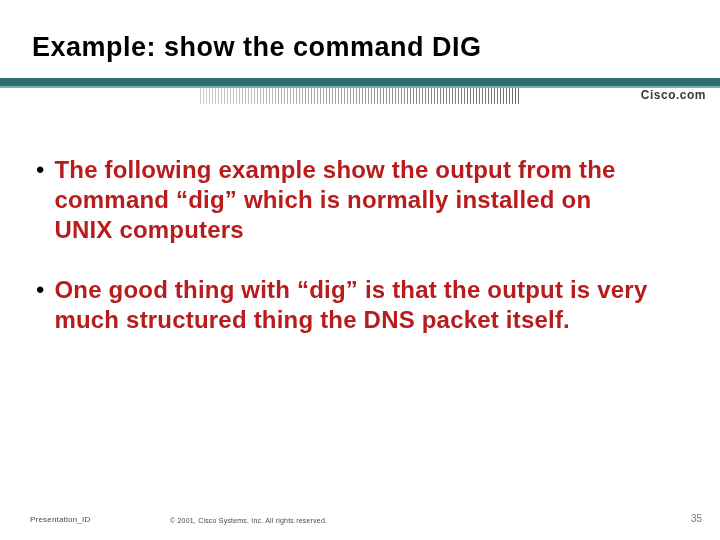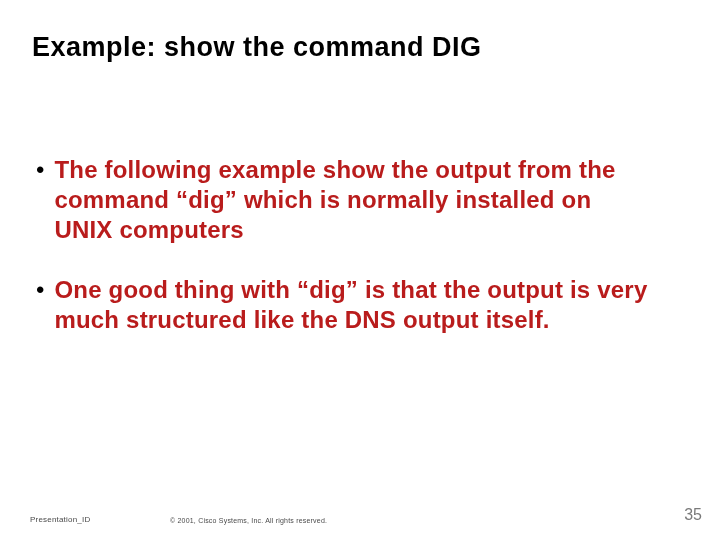--- a/index.html
+++ b/index.html
@@ -108,40 +108,48 @@
     left: 170px;
     bottom: 0;
     font-size: 7px;
     color: #4a4a4a;
     letter-spacing: 0.2px;
   }
   .footer .pagenum {
     position: absolute;
     right: 18px;
     bottom: 0;
-    font-size: 16px;
+    font-size: 10px;
     color: #7a7a7a;
   }
 </style>
 </head>
 <body>
 
 <div class="slide">
 
   <div class="title">Example: show the command DIG</div>
 
+  <div class="rule-band">
+    <div class="rule-dark"></div>
+    <div class="rule-light"></div>
+    <div class="ticks"></div>
+    <div class="logo">
+      <span>Cisco.com</span>
+    </div>
+  </div>
 
   <div class="body">
     <div class="bullet">
       <div class="dot">•</div>
       <div class="txt">The following example show the output from the command “dig” which is normally installed on UNIX computers</div>
     </div>
     <div class="bullet">
       <div class="dot">•</div>
-      <div class="txt">One good thing with “dig” is that the output is very much structured like the DNS output itself.</div>
+      <div class="txt">One good thing with “dig” is that the output is very much structured thing the DNS packet itself.</div>
     </div>
   </div>
 
   <div class="footer">
     <div class="pid">Presentation_ID</div>
     <div class="copy">© 2001, Cisco Systems, Inc. All rights reserved.</div>
     <div class="pagenum">35</div>
   </div>
 
 </div>

